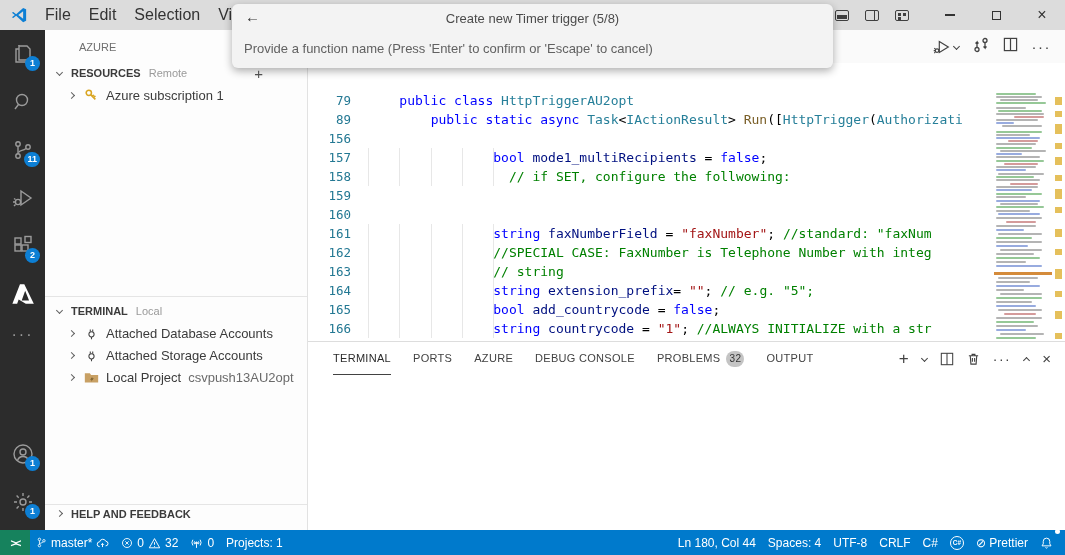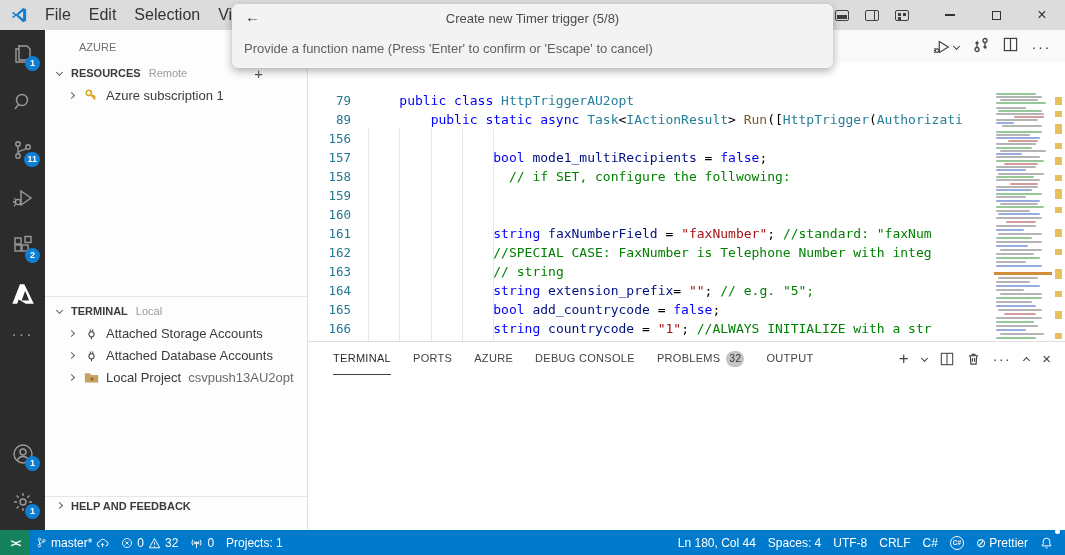--- a/index.html
+++ b/index.html
@@ -52,31 +52,31 @@
   .sb-sec-head .desc { margin-left:8px; font-size:11px; color:#9a9a9a; }
   .sb-sec-head .act { margin-left:auto; margin-right:44px; font-size:15px; color:#555; font-weight:normal; }
   .chev { display:inline-block; width:5px; height:5px; border-right:1.4px solid #616161; border-bottom:1.4px solid #616161; margin:0 9px 0 12px; }
   .chev.down { transform:rotate(45deg); margin-top:-2px; }
   .chev.right { transform:rotate(-45deg); }
   .sb-row { height:22px; display:flex; align-items:center; cursor:pointer; }
   .sb-row .chev { margin-left:24px; }
   .sb-row .ic { width:16px; margin-right:7px; display:flex; justify-content:center; }
   .sb-row .desc { margin-left:7px; color:#6a6a6a; }
   .workspace-sec { position:absolute; top:266px; left:0; right:0; border-top:1px solid #e5e5e5; padding-top:3px; }
-  .help-sec { position:absolute; bottom:16px; left:0; right:0; border-top:1px solid #e5e5e5; height:18px; display:flex; align-items:center; }
+  .help-sec { position:absolute; bottom:8px; left:0; right:0; border-top:1px solid #e5e5e5; height:18px; display:flex; align-items:center; }
   .help-sec .lbl { font-weight:bold; font-size:11px; color:#3b3b3b; }
 
   
   .editorgroup { flex:1; display:flex; flex-direction:column; position:relative; background:#fff; }
   .tabbar { height:35px; background:#fafafa; display:flex; align-items:center; justify-content:flex-end; }
   .ed-actions { display:flex; align-items:center; gap:14px; margin-right:14px; }
   .ed-actions svg { stroke:#424242; fill:none; stroke-width:1.3; }
   .breadcrumb-strip { height:30px; background:#fff; }
   .code-area { height:265px; position:relative; overflow:hidden; background:#fff; }
-  .code-line { display:flex; height:19px; }
+  .code-line { display:flex; height:19px;align-items:flex-end; }
   .line-num { width:60px; padding-right:17px; text-align:right; font:12.5px/19px "DejaVu Sans Mono",monospace; color:#237893; flex:none; }
   .line-text { font:13px/19px "DejaVu Sans Mono",monospace; white-space:pre; flex:1; overflow:hidden; }
   .line-text.guides { background-image:repeating-linear-gradient(90deg,#e7e7e7 0 1px,transparent 1px 31.3px); background-size:126px 100%; background-repeat:no-repeat; }
   .tok-kw{color:#0000ff} .tok-type{color:#267f99} .tok-method{color:#795e26}
   .tok-var{color:#001080} .tok-str{color:#a31515} .tok-comment{color:#008000} .tok-plain{color:#000}
 
   
   .minimap { position:absolute; top:0; right:13px; width:58px; height:265px; background:#fff; overflow:hidden; }
   .mm-line { position:absolute; height:2px; border-radius:1px; }
   .mm-cur { position:absolute; left:0; right:0; height:3px; background:#d48b3b; }
@@ -242,31 +242,31 @@
           <span class="desc">Local</span>
         </div>
         <div class="sb-row">
           <span class="chev right"></span>
           <span class="ic">
             <svg width="13" height="13" viewBox="0 0 16 16" stroke="#424242" fill="none" stroke-width="1.3">
                 <circle cx="8" cy="9" r="3.2"></circle>
                 <path d="M6.5 5.8V3M9.5 5.8V3M8 12.2V15"></path>
               </svg>
           </span>
-          <span>Attached Storage Accounts</span>
+          <span>Attached Database Accounts</span>
         </div>
         <div class="sb-row">
           <span class="chev right"></span>
           <span class="ic">
             <svg width="13" height="13" viewBox="0 0 16 16" stroke="#424242" fill="none" stroke-width="1.3">
                 <circle cx="8" cy="9" r="3.2"></circle>
                 <path d="M6.5 5.8V3M9.5 5.8V3M8 12.2V15"></path>
               </svg>
           </span>
-          <span>Attached Database Accounts</span>
+          <span>Attached Storage Accounts</span>
         </div>
         <div class="sb-row">
           <span class="chev right"></span>
           <span class="ic">
             <svg width="15" height="13" viewBox="0 0 18 14">
                 <path fill="#c8a064" d="M1 2h6l1.5 2H17v9H1z"></path>
                 <path fill="#7a5f2e" d="M10 6l-2.7 3.6h1.9L8.5 12l3.3-4h-2z"></path>
               </svg>
           </span>
           <span>Local Project</span>

